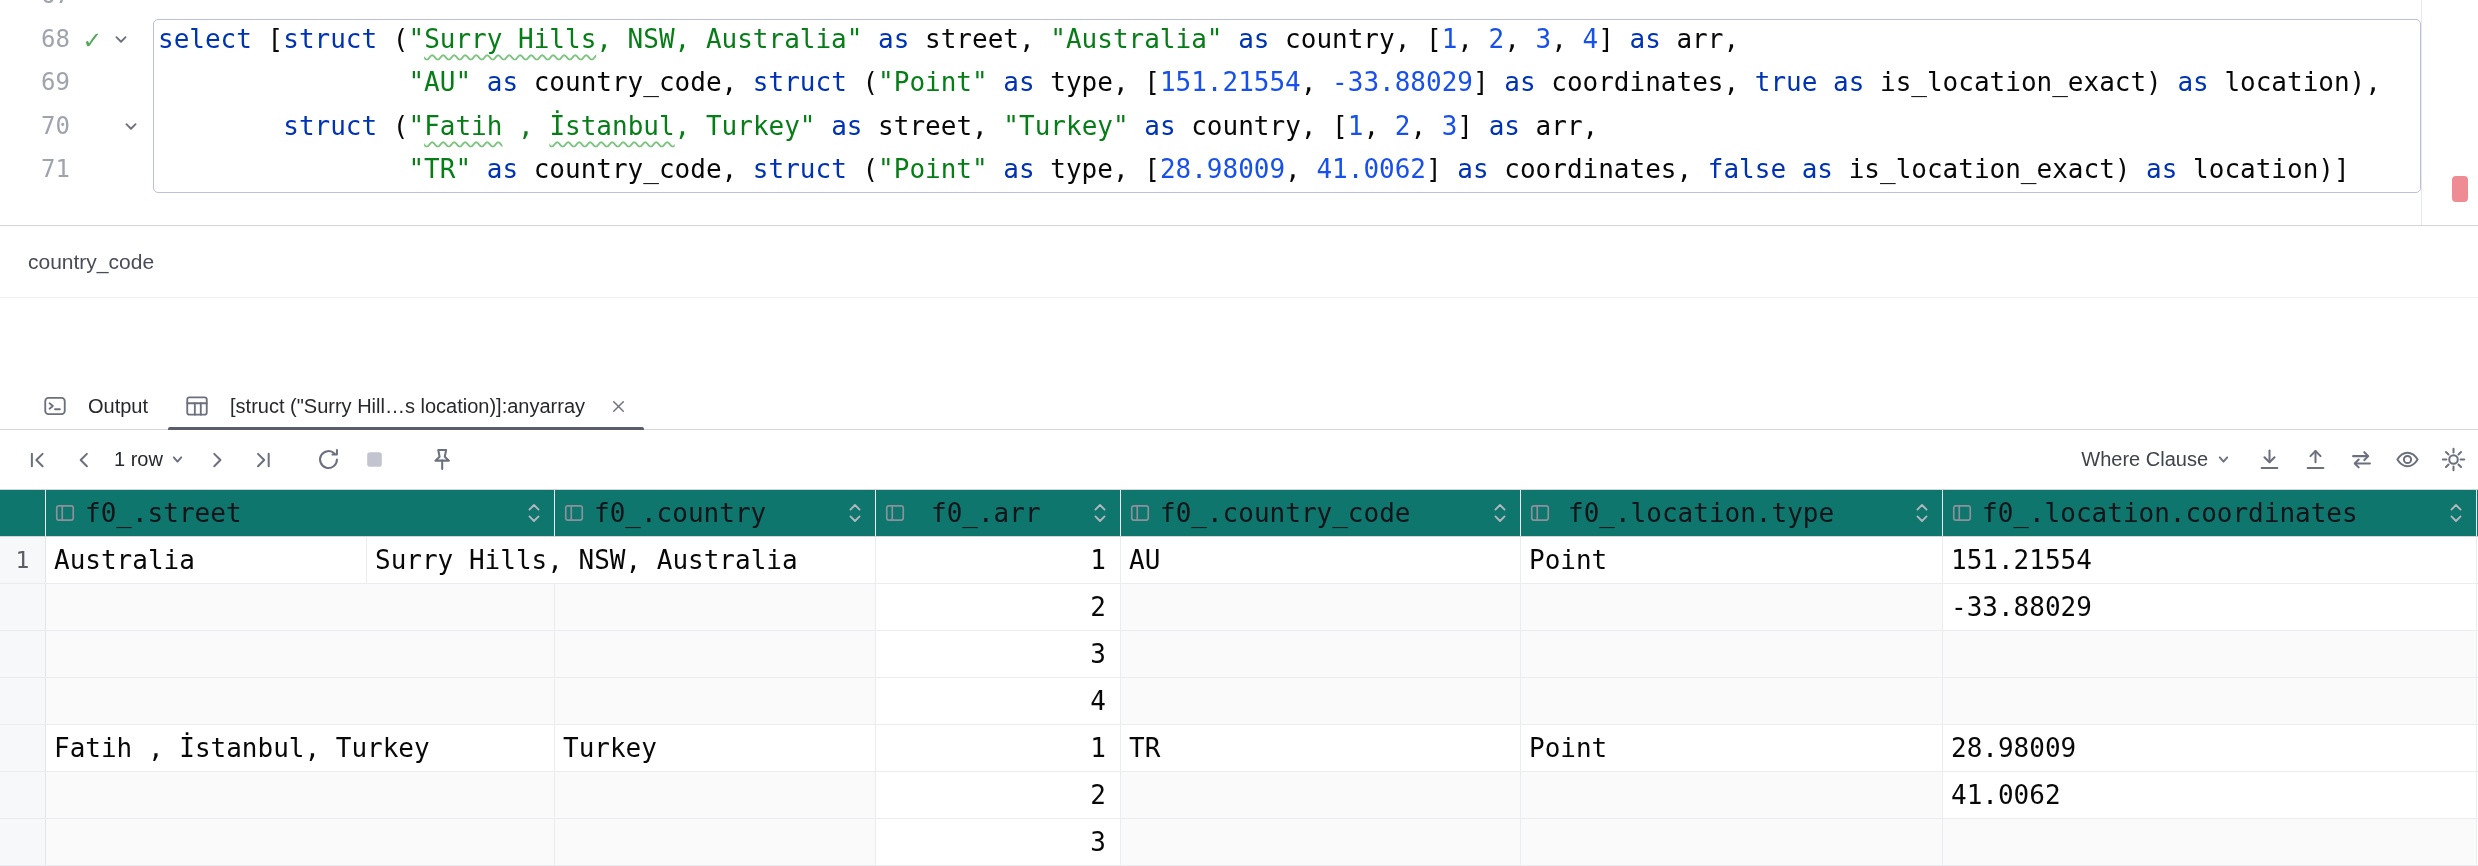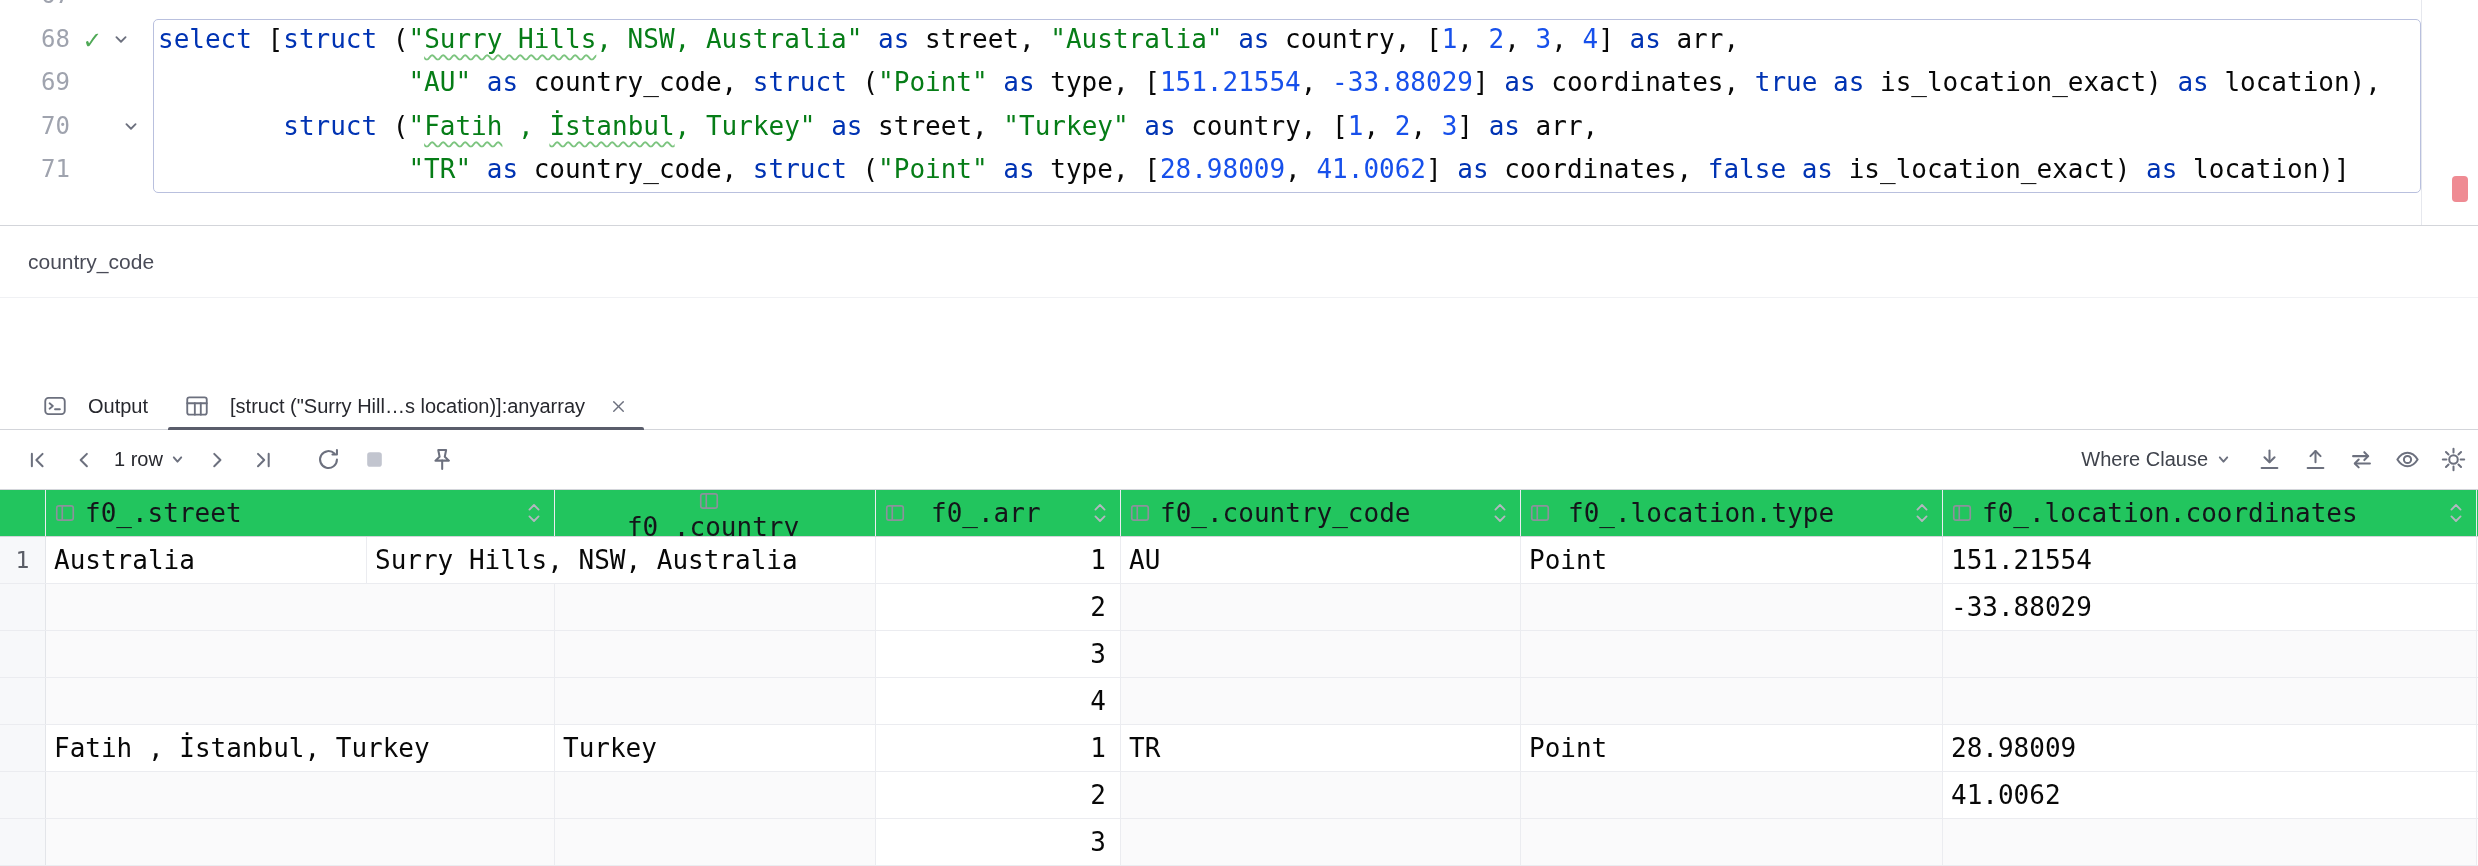--- a/index.html
+++ b/index.html
@@ -50,21 +50,21 @@
   .ic { width: 27px; height: 27px; fill: none; stroke: #6c707e; stroke-width: 1.8; stroke-linecap: round; stroke-linejoin: round; }
   .ml20 { margin-left: 20px; }
   .row-select { display: flex; align-items: center; gap: 6px; padding: 0 8px; height: 46px;
     font-size: 20px; color: #27282e; }
   .chev-sm { width: 17px; height: 17px; fill: none; stroke: #6c707e; stroke-width: 1.8; stroke-linecap: round; stroke-linejoin: round; }
   .tb-right { margin-left: auto; display: flex; align-items: center; }
   .where-clause { display: flex; align-items: center; gap: 7px; margin-right: 14px; font-size: 20px; color: #3f434c; }
 
   
   .grid { font-family: "DejaVu Sans Mono", "Liberation Mono", monospace; }
-  .g-header { display: flex; height: 47px; border-bottom: 1px solid #d3d5da; background: #22c55e; }
+  .g-header { display: flex; height: 47px; border-bottom: 1px solid #d3d5da; background: #0f766e; }
   .g-hstub { flex: 0 0 46px; border-right: 1px solid #ebecf0; }
   .g-hcell { display: flex; align-items: center; padding: 0 12px 0 8px; border-right: 1px solid #ebecf0;
     font-size: 26px; color: #14151a; overflow: hidden; white-space: pre; flex: 0 0 auto; }
   .col-ic { width: 22px; height: 22px; fill: none; stroke: #8d919c; stroke-width: 1.5; margin-right: 9px; flex: 0 0 auto; }
   .sort-ic { width: 16px; height: 26px; fill: none; stroke: #b3b7c0; stroke-width: 1.6; stroke-linecap: round;
     stroke-linejoin: round; margin-left: auto; flex: 0 0 auto; }
   .g-row { display: flex; height: 47px; border-bottom: 1px solid #ebecf0; font-size: 26px; color: #080808; }
   .g-gutter { flex: 0 0 46px; display: flex; align-items: center; justify-content: center;
     background: #f7f8fa; border-right: 1px solid #e3e5e9; color: #5a5d66; font-size: 23px; }
   .g-cell { display: flex; align-items: center; padding: 0 14px 0 8px; border-right: 1px solid #ebecf0;
@@ -216,21 +216,21 @@
 <div class="grid">
   <div class="g-header">
     <div class="g-hstub"></div>
   <div class="g-hcell" style="width: 509px;"><svg class="col-ic" viewBox="0 0 20 20">
           <rect x="2.5" y="3.5" width="15" height="13" rx="2"></rect>
           <line x1="7.5" y1="3.5" x2="7.5" y2="16.5"></line>
         </svg><span class="hname">f0_.street</span><svg class="sort-ic" viewBox="0 0 14 22">
           <polyline points="3 8 7 4 11 8"></polyline>
           <polyline points="3 14 7 18 11 14"></polyline>
         </svg></div>
-      <div class="g-hcell" style="width: 321px; flex-direction: column;"><svg class="col-ic" viewBox="0 0 20 20">
+      <div class="g-hcell" style="width: 321px;"><svg class="col-ic" viewBox="0 0 20 20">
           <rect x="2.5" y="3.5" width="15" height="13" rx="2"></rect>
           <line x1="7.5" y1="3.5" x2="7.5" y2="16.5"></line>
         </svg><span class="hname">f0_.country</span><svg class="sort-ic" viewBox="0 0 14 22">
           <polyline points="3 8 7 4 11 8"></polyline>
           <polyline points="3 14 7 18 11 14"></polyline>
         </svg></div>
       <div class="g-hcell" style="width: 245px; gap: 16px;"><svg class="col-ic" viewBox="0 0 20 20">
           <rect x="2.5" y="3.5" width="15" height="13" rx="2"></rect>
           <line x1="7.5" y1="3.5" x2="7.5" y2="16.5"></line>
         </svg><span class="hname">f0_.arr</span><svg class="sort-ic" viewBox="0 0 14 22">

